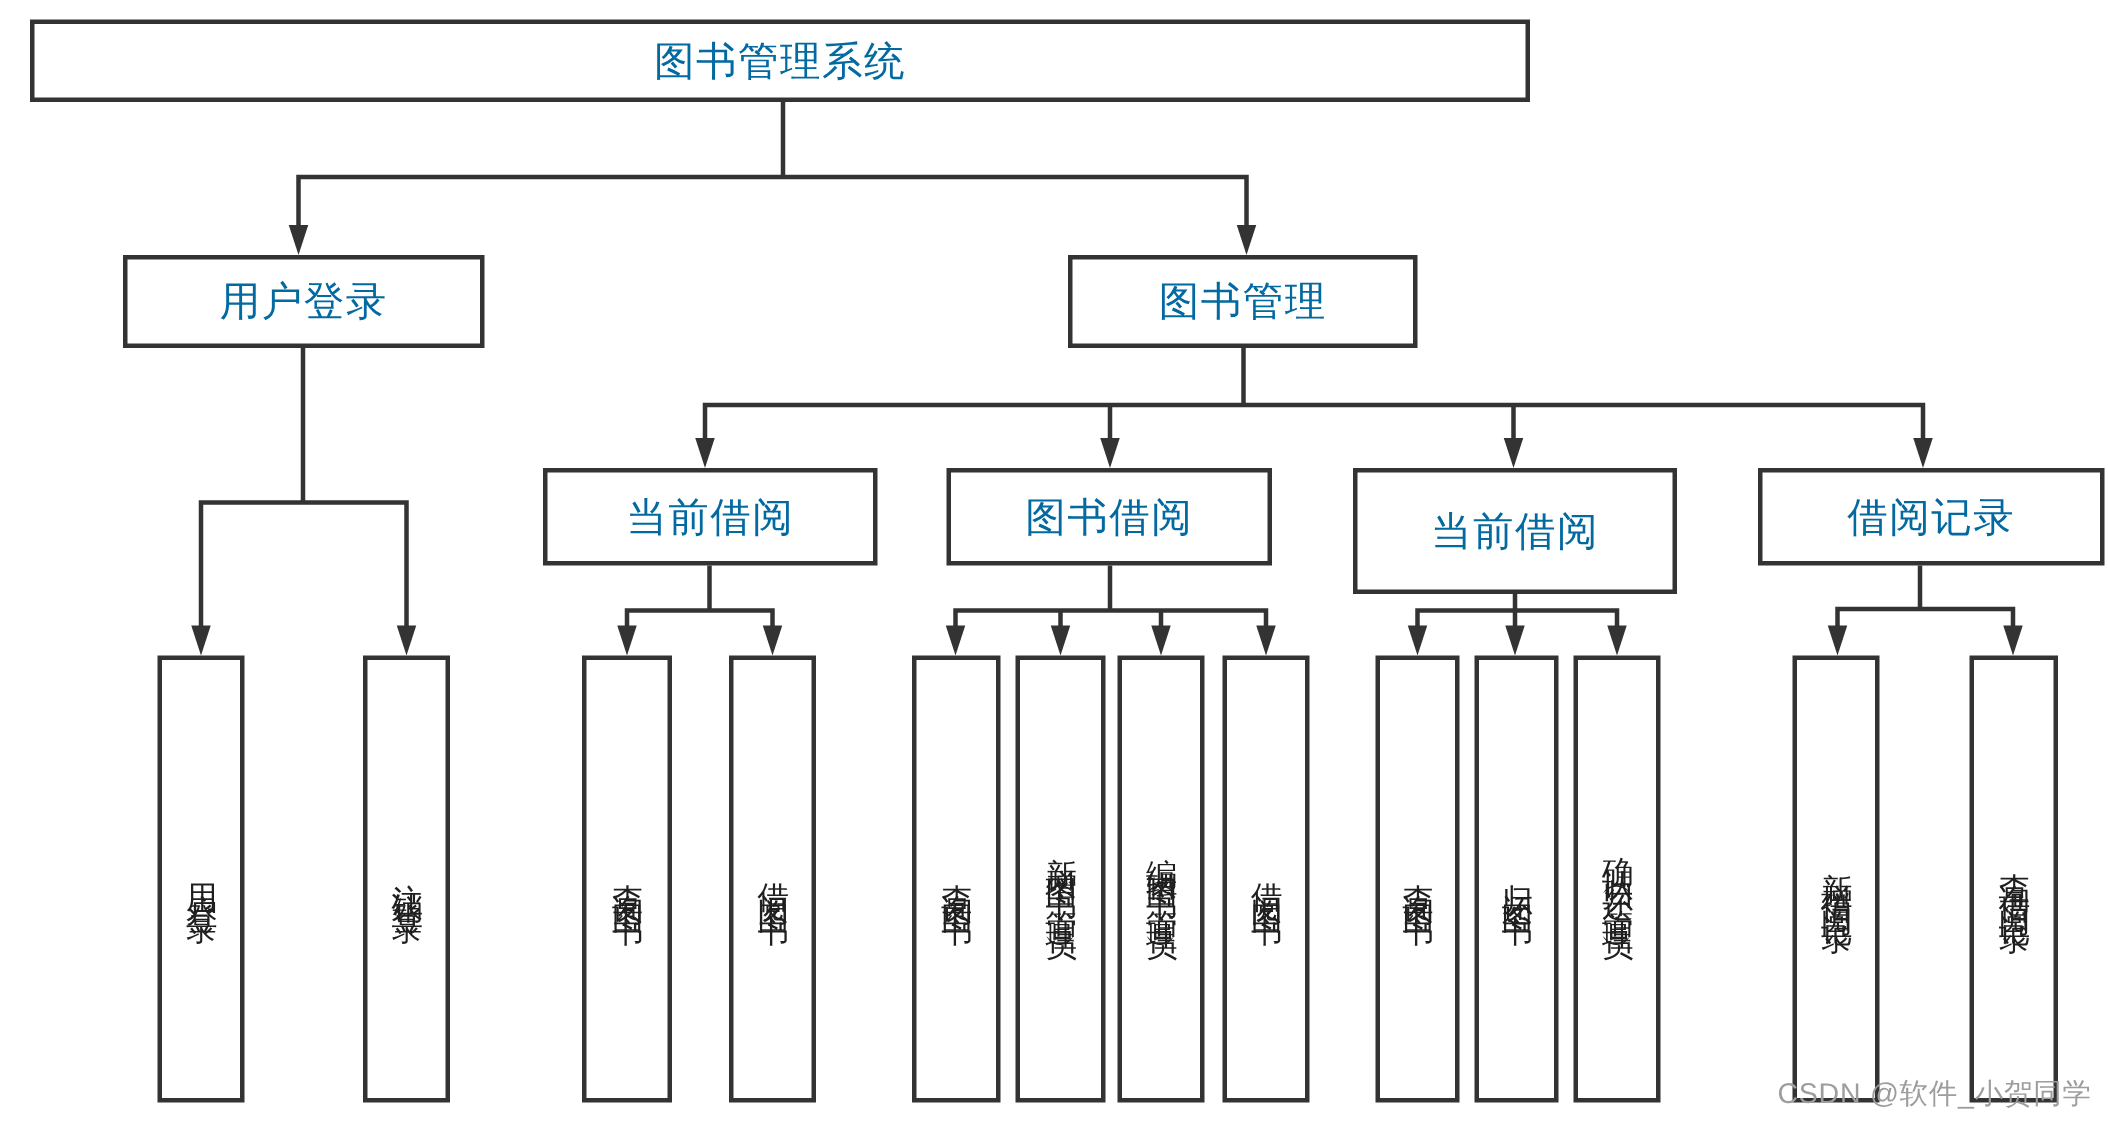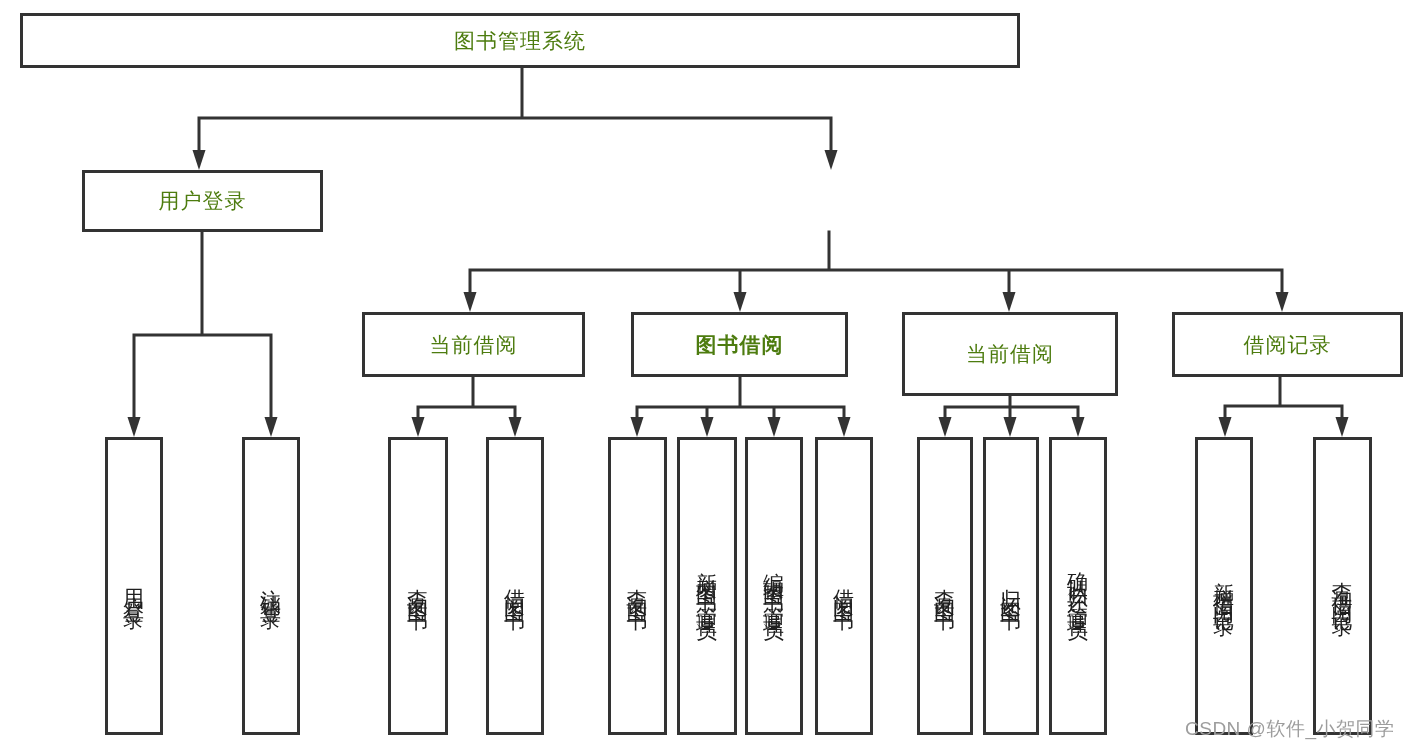--- a/index.html
+++ b/index.html
@@ -18,22 +18,22 @@
     pointer-events: none;
   }
   .box {
     position: absolute;
     box-sizing: border-box;
     background: #ffffff;
     border: 3px solid #333333;
     display: flex;
     align-items: center;
     justify-content: center;
-    color: #4d7c0f;
-    font-size: 21px;
+    color: #0369a1;
+    font-size: 27px;
     letter-spacing: 1px;
     white-space: nowrap;
   }
   .vbox {
     position: absolute;
     box-sizing: border-box;
     background: #ffffff;
     border: 3px solid #333333;
     top: 437px;
     height: 298px;
@@ -105,25 +105,28 @@
     </g>
   </svg>
 
   <div class="box" style="left:20px; top:13px; width:1000px; height:55px;">
     <span>图书管理系统</span>
   </div>
 
   <div class="box" style="left:82px; top:170px; width:241px; height:62px;">
     <span>用户登录</span>
   </div>
+  <div class="box" style="left:712px; top:170px; width:233px; height:62px;">
+    <span>图书管理</span>
+  </div>
 
   <div class="box" style="left:362px; top:312px; width:223px; height:65px;">
     <span>当前借阅</span>
   </div>
-  <div class="box" style="left:631px; top:312px; width:217px; height:65px;font-weight:bold;">
+  <div class="box" style="left:631px; top:312px; width:217px; height:65px;">
     <span>图书借阅</span>
   </div>
   <div class="box" style="left:902px; top:312px; width:216px; height:84px;">
     <span>当前借阅</span>
   </div>
   <div class="box" style="left:1172px; top:312px; width:231px; height:65px;">
     <span>借阅记录</span>
   </div>
 
   <div class="vbox" style="left:105px; width:58px;">

